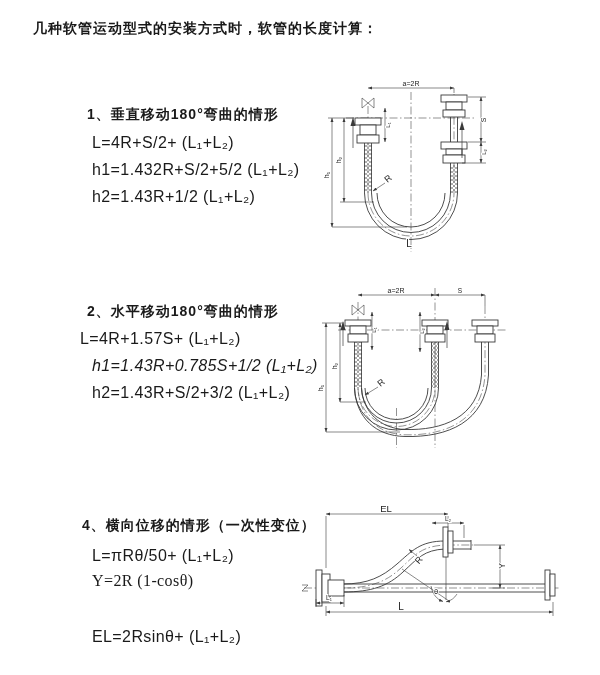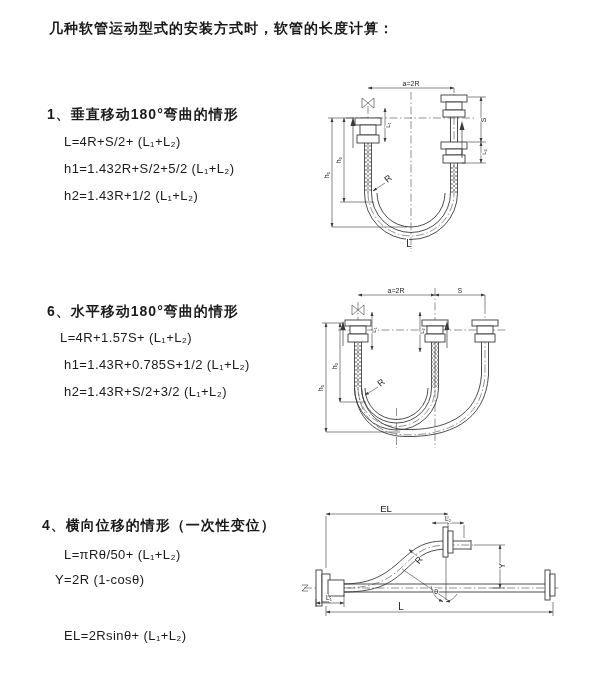--- a/index.html
+++ b/index.html
@@ -1,48 +1,48 @@
 <!DOCTYPE html>
 <html><head>
 <meta charset="utf-8">
 <style>
   html,body{margin:0;padding:0;}
   body{width:600px;height:675px;background:#fff;position:relative;
        font-family:"Liberation Sans",sans-serif;color:#1a1a1a;overflow:hidden;}
   .t{position:absolute;white-space:nowrap;}
-  .title{font-size:14px;font-weight:bold;letter-spacing:1px;margin-left:16px;}
-  .heading{font-size:14px;font-weight:bold;letter-spacing:1px;}
-  .formula{font-size:13px;letter-spacing:0.4px;}
+  .title{font-size:14px;font-weight:bold;letter-spacing:1px;}
+  .heading{font-size:14px;font-weight:bold;letter-spacing:1px;margin-left:40px;}
+  .formula{font-size:16px;letter-spacing:0.4px;margin-left:28px;}
   svg{position:absolute;overflow:visible;}
   .cl{stroke:#4a4a4a;stroke-width:.6;fill:none;stroke-dasharray:8 2.5 1.5 2.5;}
   .dw{stroke:#3a3a3a;stroke-width:.9;fill:none;}
   .dl{stroke:#3a3a3a;stroke-width:.6;fill:none;}
   .fl{fill:#fff;stroke:#3a3a3a;stroke-width:.9;}
   .dt{font-size:7px;fill:#222;font-family:"Liberation Sans",sans-serif;
       paint-order:stroke;stroke:#fff;stroke-width:2px;}
   .big{font-size:10px;}
 </style>
 </head>
 <body>
 
 <div class="t title" style="left:33px;top:20px;">几种软管运动型式的安装方式时，软管的长度计算：</div>
 
 <div class="t heading" style="left:47px;top:106px;">1、垂直移动180°弯曲的情形</div>
 <div class="t formula" style="left:64px;top:134px;">L=4R+S/2+ (L₁+L₂)</div>
 <div class="t formula" style="left:64px;top:161px;">h1=1.432R+S/2+5/2 (L₁+L₂)</div>
 <div class="t formula" style="left:64px;top:188px;">h2=1.43R+1/2 (L₁+L₂)</div>
 
-<div class="t heading" style="left:47px;top:303px;">6、水平移动180°弯曲的情形</div>
-<div class="t formula" style="left:60px;top:330px;">L=4R+1.57S+ (L₁+L₂)</div>
-<div class="t formula" style="left:64px;top:357px;">h1=1.43R+0.785S+1/2 (L₁+L₂)</div>
+<div class="t heading" style="left:47px;top:303px;">2、水平移动180°弯曲的情形</div>
+<div class="t formula" style="left:52px;top:330px;">L=4R+1.57S+ (L₁+L₂)</div>
+<div class="t formula" style="left:64px;top:357px;font-style:italic;">h1=1.43R+0.785S+1/2 (L₁+L₂)</div>
 <div class="t formula" style="left:64px;top:384px;">h2=1.43R+S/2+3/2 (L₁+L₂)</div>
 
 <div class="t heading" style="left:42px;top:517px;">4、横向位移的情形（一次性变位）</div>
 <div class="t formula" style="left:64px;top:547px;">L=πRθ/50+ (L₁+L₂)</div>
-<div class="t formula" style="left:55px;top:572px;">Y=2R (1-cosθ)</div>
+<div class="t formula" style="left:64px;top:572px;font-family:Liberation Serif, serif;">Y=2R (1-cosθ)</div>
 <div class="t formula" style="left:64px;top:628px;">EL=2Rsinθ+ (L₁+L₂)</div>
 
 <svg style="left:310px;top:70px;" width="285" height="195" viewBox="0 0 285 195">
   <defs>
     <marker id="ar1" viewBox="0 0 10 10" refX="9.5" refY="5" markerWidth="7" markerHeight="7" orient="auto-start-reverse">
       <path d="M0,1.5 L10,5 L0,8.5 Z" fill="#3a3a3a"></path>
       </marker>
     <pattern id="ht1" width="4" height="4" patternUnits="userSpaceOnUse">
       <path d="M0,0 L4,4 M4,0 L0,4" stroke="#777" stroke-width="0.6"></path>
       </pattern>

